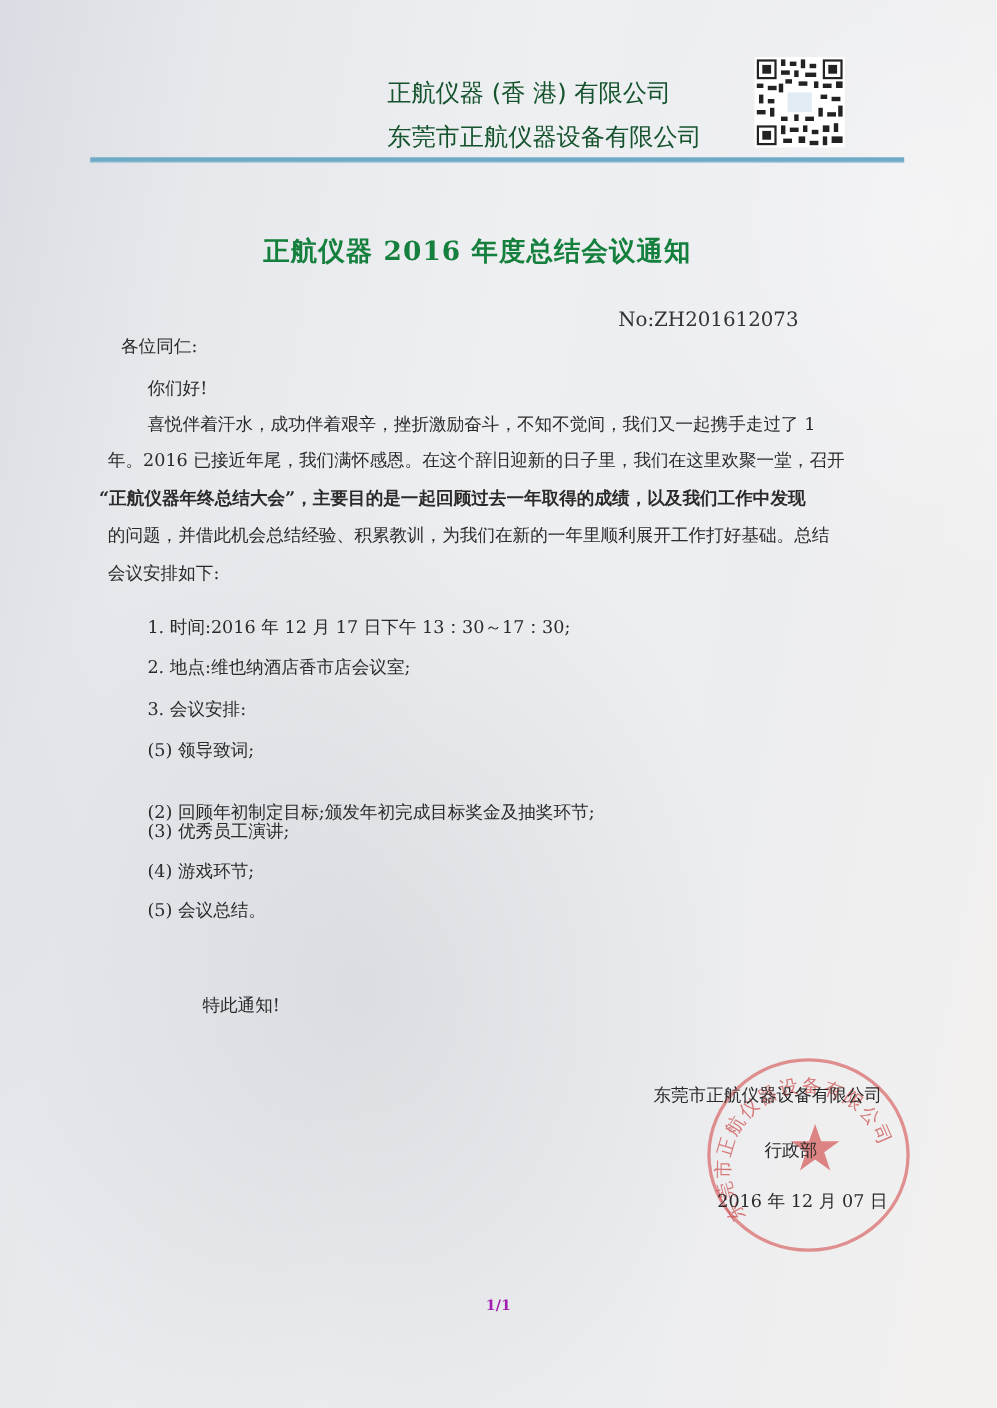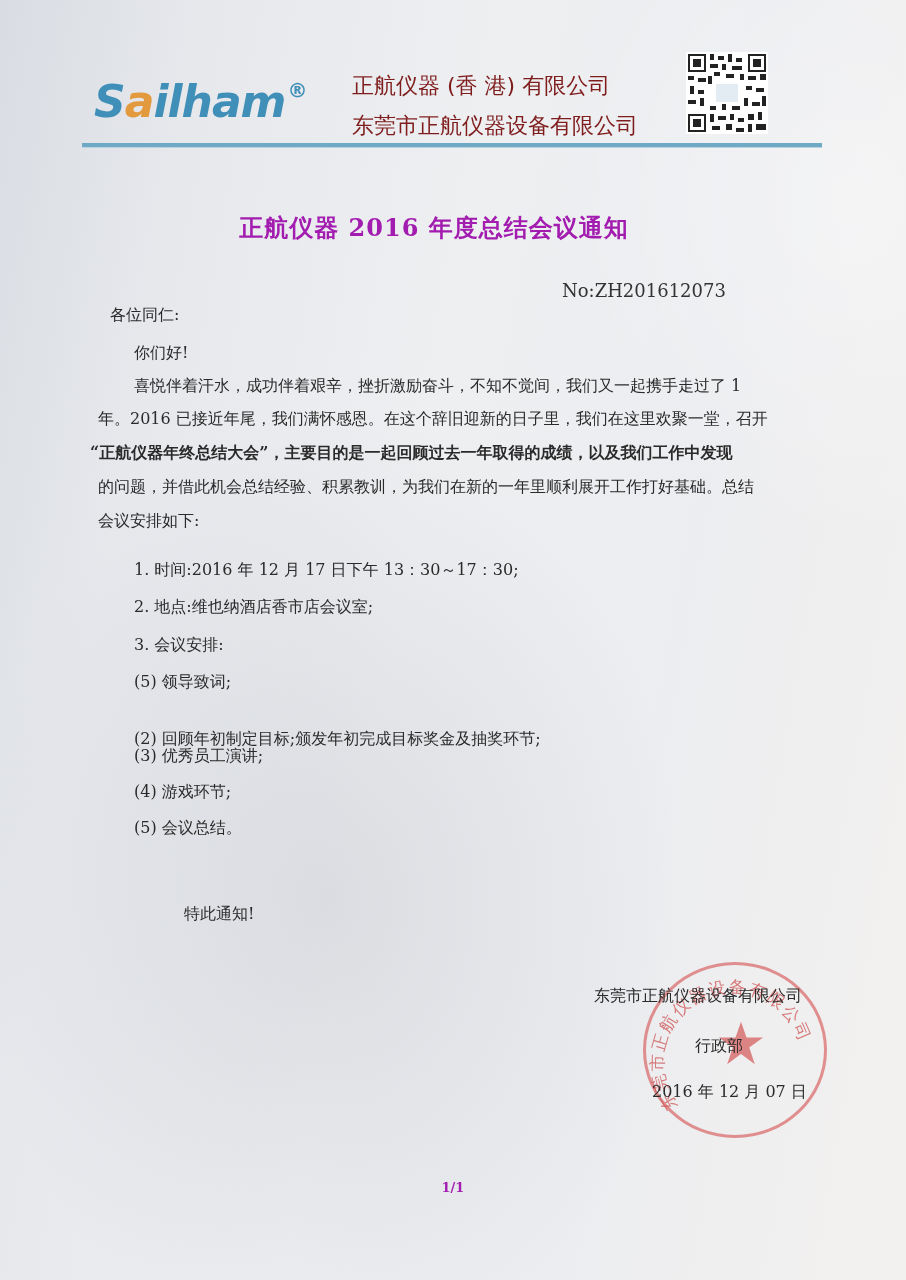--- a/index.html
+++ b/index.html
@@ -20,34 +20,34 @@
       position: absolute; left: 94px; top: 76px;
       font-family: "DejaVu Sans", "Liberation Sans", sans-serif;
       font-weight: bold; font-style: italic; font-size: 44px; letter-spacing: -1px;
       color: #3f8fb8;
     }
     .logo .a { color: #e39a3e; }
     .logo sup { font-size: 20px; vertical-align: 20px; margin-left: 2px; font-style: normal; }
     .company-names {
       position: absolute; left: 352px; top: 66px;
       font-family: "DejaVu Sans", "Liberation Sans", sans-serif;
-      color: #7f1d1d; font-size: 22px; line-height: 40px;
+      color: #14532d; font-size: 22px; line-height: 40px;
     }
     .qr {
       position: absolute; left: 686px; top: 52px; width: 82px; height: 82px;
       background: #fff;
     }
     .qr svg { display: block; }
     .header-rule {
       position: absolute; left: 82px; top: 143px; width: 740px; height: 4px;
       background: #6ea9c6; border-bottom: 1px solid #b9d3e0;
     }
     .title {
       position: absolute; left: 0; width: 868px; top: 212px; text-align: center;
-      font-size: 24px; font-weight: bold; color: #a21caf; letter-spacing: 1px;
+      font-size: 24px; font-weight: bold; color: #15803d; letter-spacing: 1px;
     }
     .doc-no {
       position: absolute; left: 562px; top: 280px; font-size: 18px; color: #333;
     }
     .body-text { position: absolute; left: 104px; top: 305px; width: 730px; font-size: 16px; color: #2a2a2a; }
     .line { position: absolute; white-space: nowrap; }
     .stamp {
       position: absolute; left: 643px; top: 962px; width: 178px; height: 170px;
       border: 3px solid rgba(214,86,86,0.75); border-radius: 50%;
       opacity: 0.85;
@@ -63,21 +63,20 @@
       position: absolute; left: 0; width: 906px; top: 1180px; text-align: center;
       font-size: 13px; font-weight: bold; color: #a21caf;
     }
   </style>
 </head>
 <body>
 
 <div class="shade"></div>
 
 <div class="header">
-  <div class="logo"><span>S</span><span class="a">a</span><span>ilham</span><sup>®</sup></div>
 
   <div class="company-names">
     <div>正航仪器 (香 港) 有限公司</div>
     <div>东莞市正航仪器设备有限公司</div>
   </div>
 
   <div class="qr">
     <svg width="82" height="82" viewBox="0 0 41 41">
       <rect width="41" height="41" fill="#fff"></rect>
       <g fill="#222">

